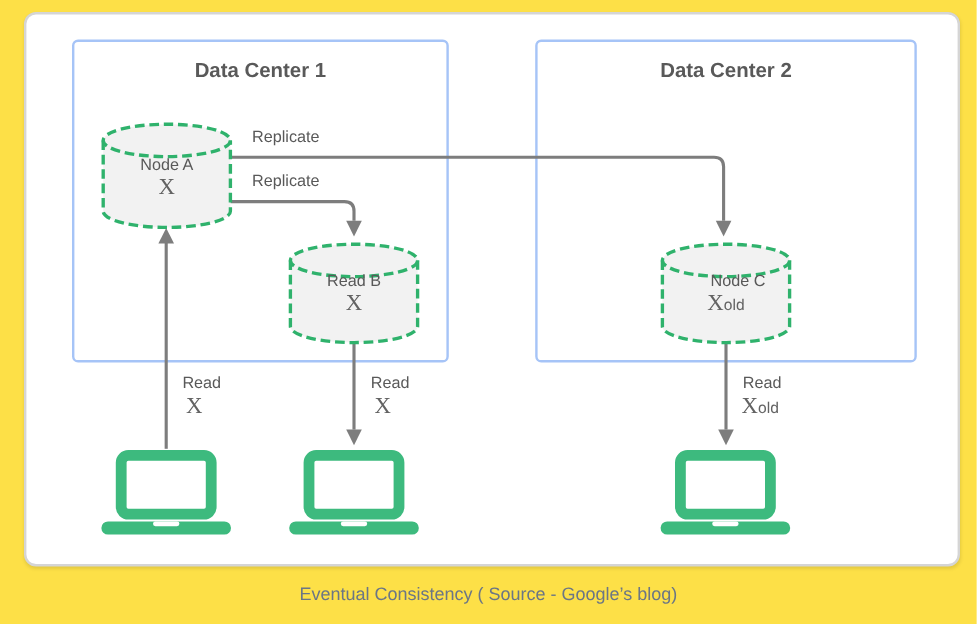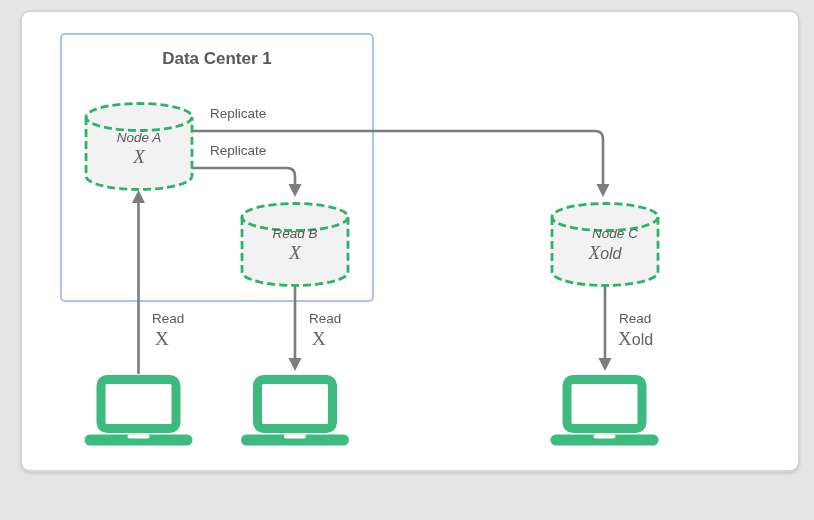--- a/index.html
+++ b/index.html
@@ -3,21 +3,21 @@
 <meta charset="utf-8">
 <style>
   :root{
     --green:#3dba7e; --green-dash:#2fb26c; --blue-border:#a6c4f7;
     --arrow-gray:#7d7d7d; --text-gray:#595959; --caption-gray:#6b7685;
     --cyl-fill:#f2f2f2; --card-border:#d5d5d5;
   }
   *{margin:0;padding:0;box-sizing:border-box;}
   html,body{background:#ffffff;}
   body{font-family:"Liberation Sans","DejaVu Sans",sans-serif;}
-  .canvas{position:relative;width:814px;height:520px;overflow:hidden;background:#e5e5e5;}
+  .canvas{position:relative;width:814px;height:520px;overflow:hidden;background:#fde047;}
 
   .card{position:absolute;left:20px;top:10px;width:780px;height:462px;
     background:#ffffff;border:2px solid var(--card-border);border-radius:10px;
     box-shadow:0 2px 3px rgba(0,0,0,0.10);z-index:0;}
 
   .dc-box{position:absolute;border:2px solid var(--blue-border);border-radius:5px;z-index:1;background:transparent;}
   .dc-box.dc1{left:60px;top:33px;width:314px;height:269px;}
   .dc-box.dc2{left:446px;top:33px;width:318px;height:269px;}
   .dc-title{margin-top:14px;text-align:center;font-size:17px;font-weight:700;color:var(--text-gray);}
 
@@ -25,37 +25,40 @@
 
   .arrow path{stroke:var(--arrow-gray);stroke-width:2.6;fill:none;}
   .arrow polygon{fill:var(--arrow-gray);stroke:none;}
   .cyl-fill{fill:var(--cyl-fill);stroke:none;}
   .cyl-stroke{fill:none;stroke:var(--green-dash);stroke-width:2.8;stroke-dasharray:8 4;}
   .laptop-screen{fill:#ffffff;stroke:var(--green);stroke-width:9;}
   .laptop-base{fill:var(--green);stroke:none;}
   .laptop-notch{fill:#ffffff;stroke:none;}
 
   .lbl{position:absolute;z-index:3;color:var(--text-gray);font-size:13.5px;line-height:1.15;white-space:nowrap;}
-  .lbl.centered{text-align:center;font-style:italic;}
+  .lbl.centered{text-align:center;}
   .val-x{font-family:"Liberation Serif","DejaVu Serif",serif;font-size:19px;color:#636363;}
-  .val-suffix{font-size:16px;color:#636363;text-align:right;}
+  .val-suffix{font-size:13px;color:#636363;text-align:right;}
   .node-name{font-size:13.5px;}
 
   .caption{position:absolute;left:0;top:487px;width:814px;text-align:center;z-index:3;
     font-size:15px;color:var(--caption-gray);}
 </style>
 </head>
 <body>
 
 <div class="canvas">
 
   <div class="card"></div>
 
   <div class="dc-box dc1">
     <div class="dc-title">Data Center 1</div>
+  </div>
+  <div class="dc-box dc2">
+    <div class="dc-title">Data Center 2</div>
   </div>
 
   <svg class="layer" width="814" height="520" viewBox="0 0 814 520">
 
     <g class="arrow">
       <path d="M138.5 374 V 202"></path>
       <polygon points="138.5,190 132,203 145,203"></polygon>
     </g>
     <g class="arrow">
       <path d="M192 131 H595 Q603 131 603 139 V184"></path>
@@ -121,13 +124,14 @@
 
   <div class="lbl" style="left:152px;top:311px;">Read</div>
   <div class="lbl" style="left:155px;top:328px;"><span class="val-x">X</span><span class="val-suffix"></span></div>
 
   <div class="lbl" style="left:309px;top:311px;">Read</div>
   <div class="lbl" style="left:312px;top:328px;"><span class="val-x">X</span><span class="val-suffix"></span></div>
 
   <div class="lbl" style="left:619px;top:311px;">Read</div>
   <div class="lbl" style="left:618px;top:328px;"><span class="val-x">X</span><span class="val-suffix">old</span></div>
 
+  <div class="caption">Eventual Consistency ( Source - Google’s blog)</div>
 </div>
 
 </body></html>

